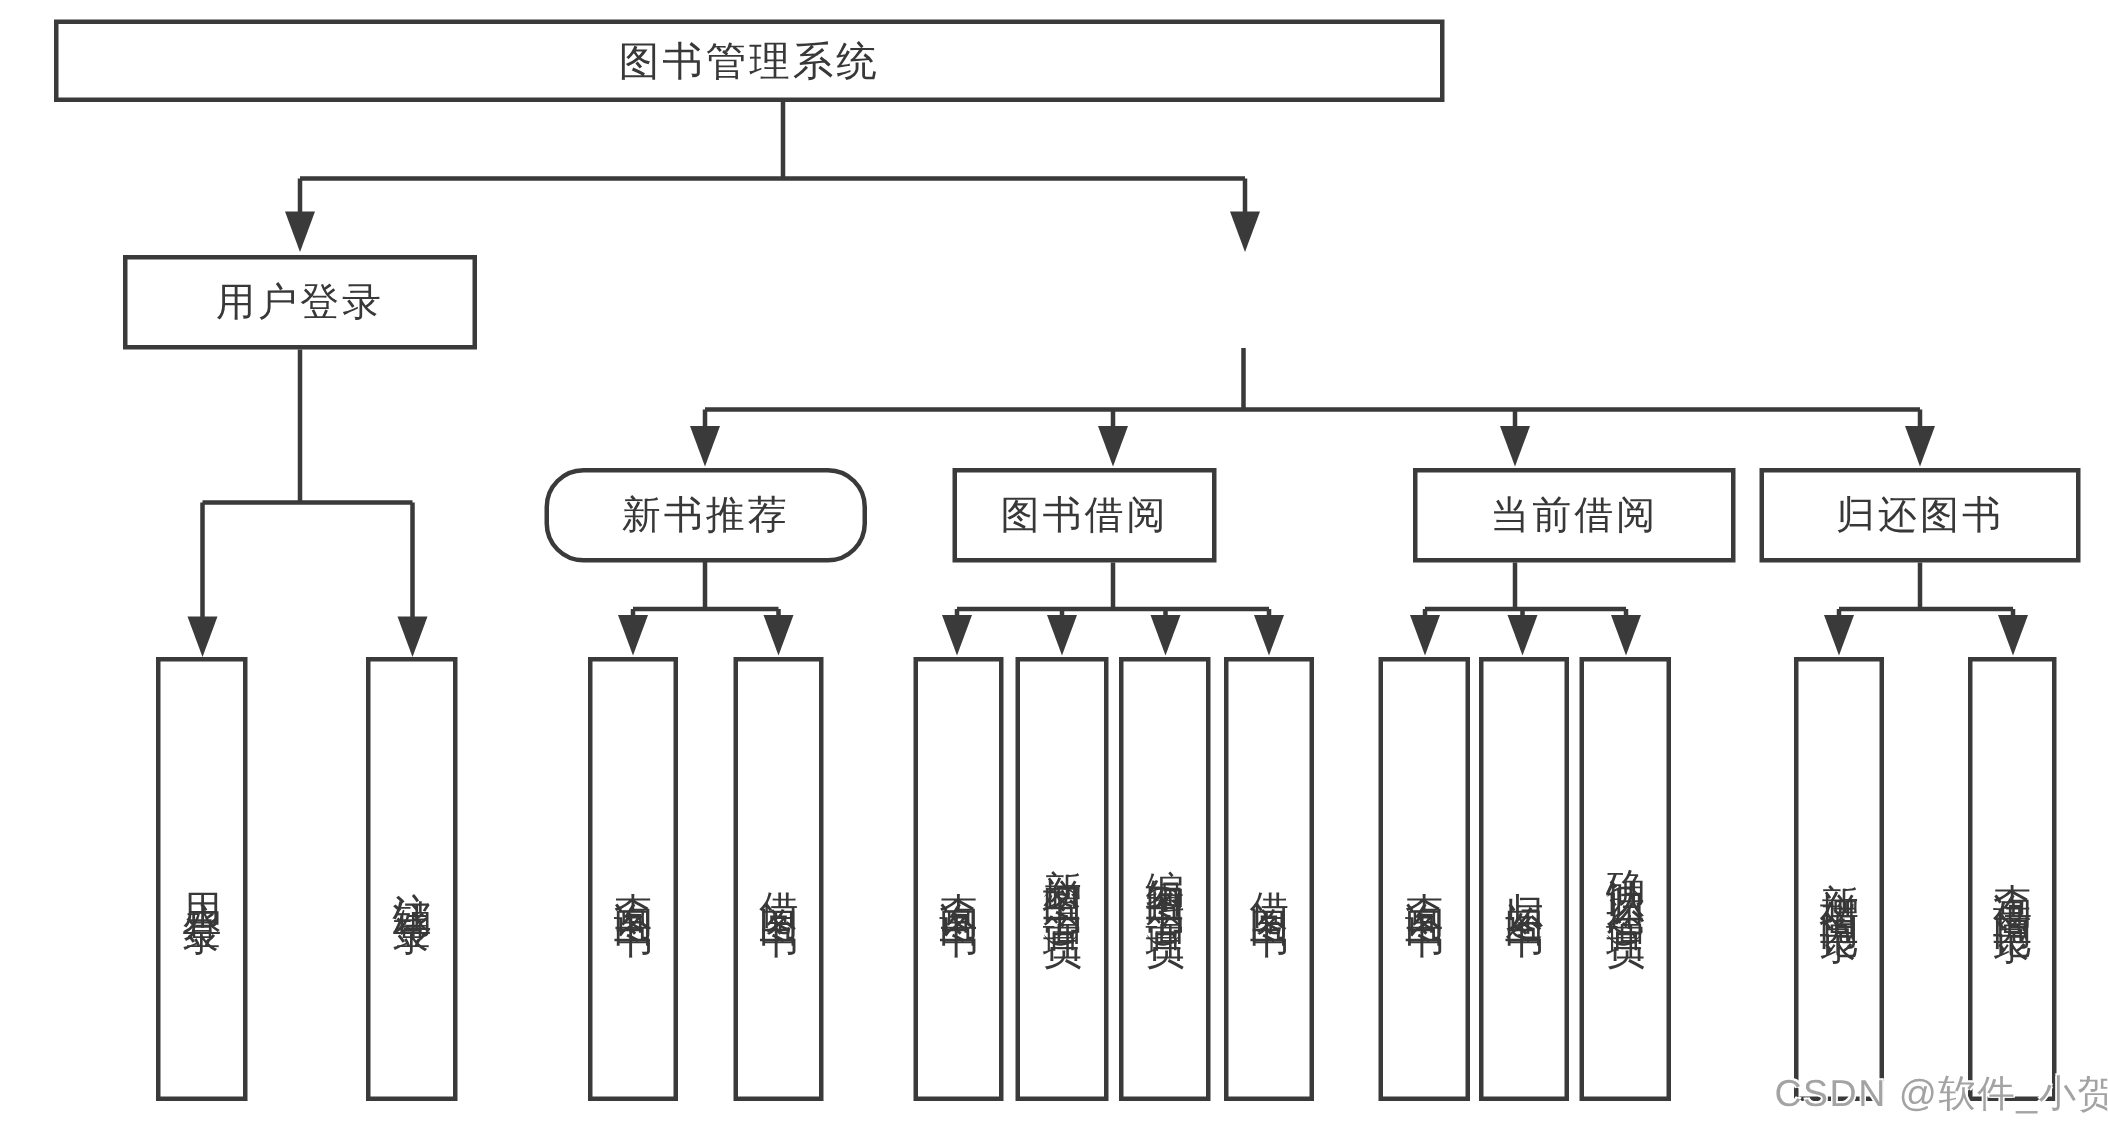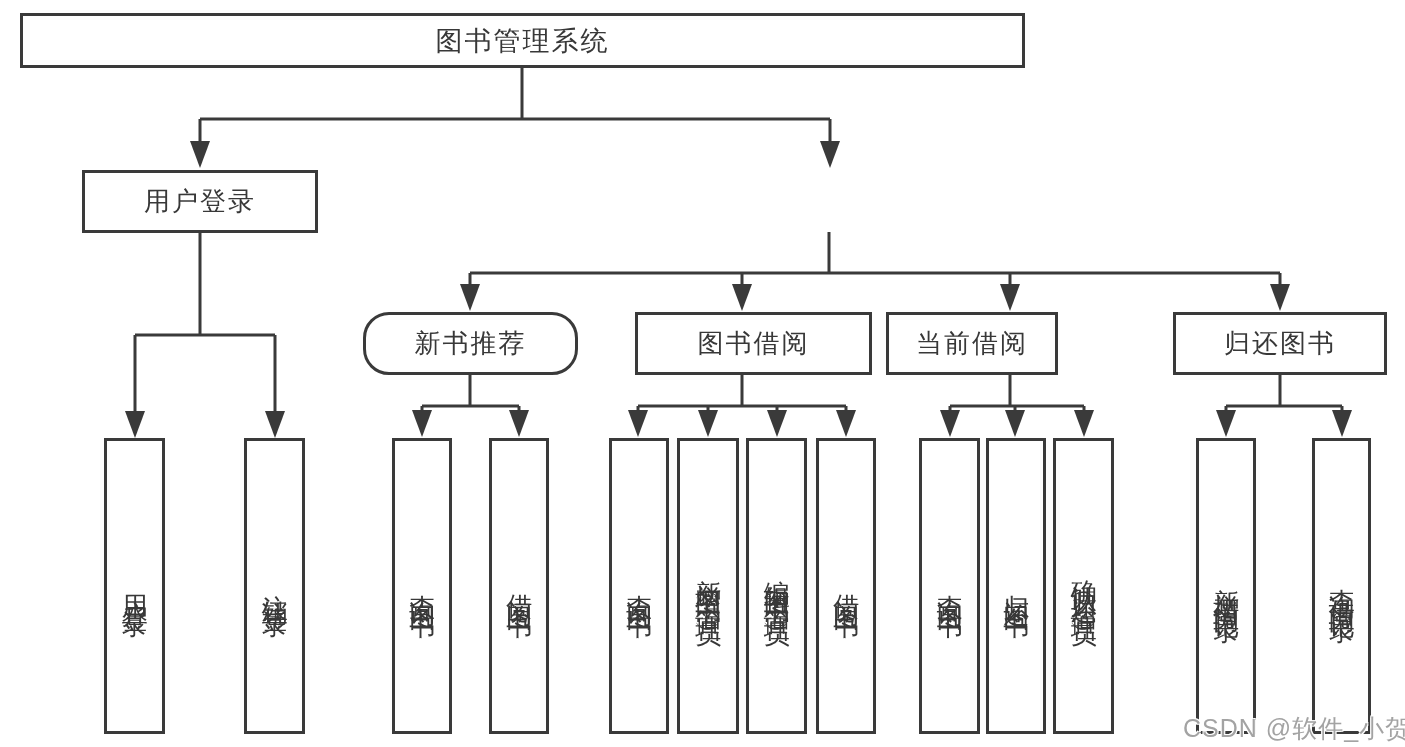--- a/index.html
+++ b/index.html
@@ -24,21 +24,21 @@
     align-items:center;
     justify-content:center;
     z-index:2;
   }
   .hnode {
     font-size:26px;
     letter-spacing:2px;
     height:63px;
   }
   .root {
-    left:20px; top:13px; width:1005px; height:55px;
+    left:36px; top:13px; width:927px; height:55px;
     font-size:27px;
   }
   .vnode {
     top:438px;
     height:296px;
     writing-mode:vertical-rl;
     text-orientation:mixed;
     font-size:26px;
     letter-spacing:6px;
     line-height:1.05;
@@ -96,22 +96,22 @@
     <path d="M1280 374 L1280 406 M1226 406 L1342 406 M1226 406 L1226 412 M1342 406 L1342 412" stroke="#3a3a3a" stroke-width="3" fill="none"></path>
     <polygon points="1216,410 1236,410 1226,437" fill="#3a3a3a"></polygon>
     <polygon points="1332,410 1352,410 1342,437" fill="#3a3a3a"></polygon>
   </svg>
 
   <div class="node hnode root">图书管理系统</div>
 
   <div class="node hnode" style="left:82px; top:170px; width:236px;">用户登录</div>
 
   <div class="node hnode" style="left:363px; top:312px; width:215px;border-radius:26px;">新书推荐</div>
-  <div class="node hnode" style="left:635px; top:312px; width:237px;">图书借阅</div>
-  <div class="node hnode" style="left:886px; top:312px; width:172px;">当前借阅</div>
+  <div class="node hnode" style="left:635px; top:312px; width:176px;">图书借阅</div>
+  <div class="node hnode" style="left:942px; top:312px; width:215px;">当前借阅</div>
   <div class="node hnode" style="left:1173px; top:312px; width:214px;">归还图书</div>
 
   <div class="node vnode" style="left:104px; width:61px;">用户登录</div>
   <div class="node vnode" style="left:244px; width:61px;">注销登录</div>
 
   <div class="node vnode" style="left:392px; width:60px;">查询图书</div>
   <div class="node vnode" style="left:489px; width:60px;">借阅图书</div>
 
   <div class="node vnode" style="left:609px; width:60px;">查询图书</div>
   <div class="node vnode" style="left:677px; width:62px;">新增图书（管理员）</div>

